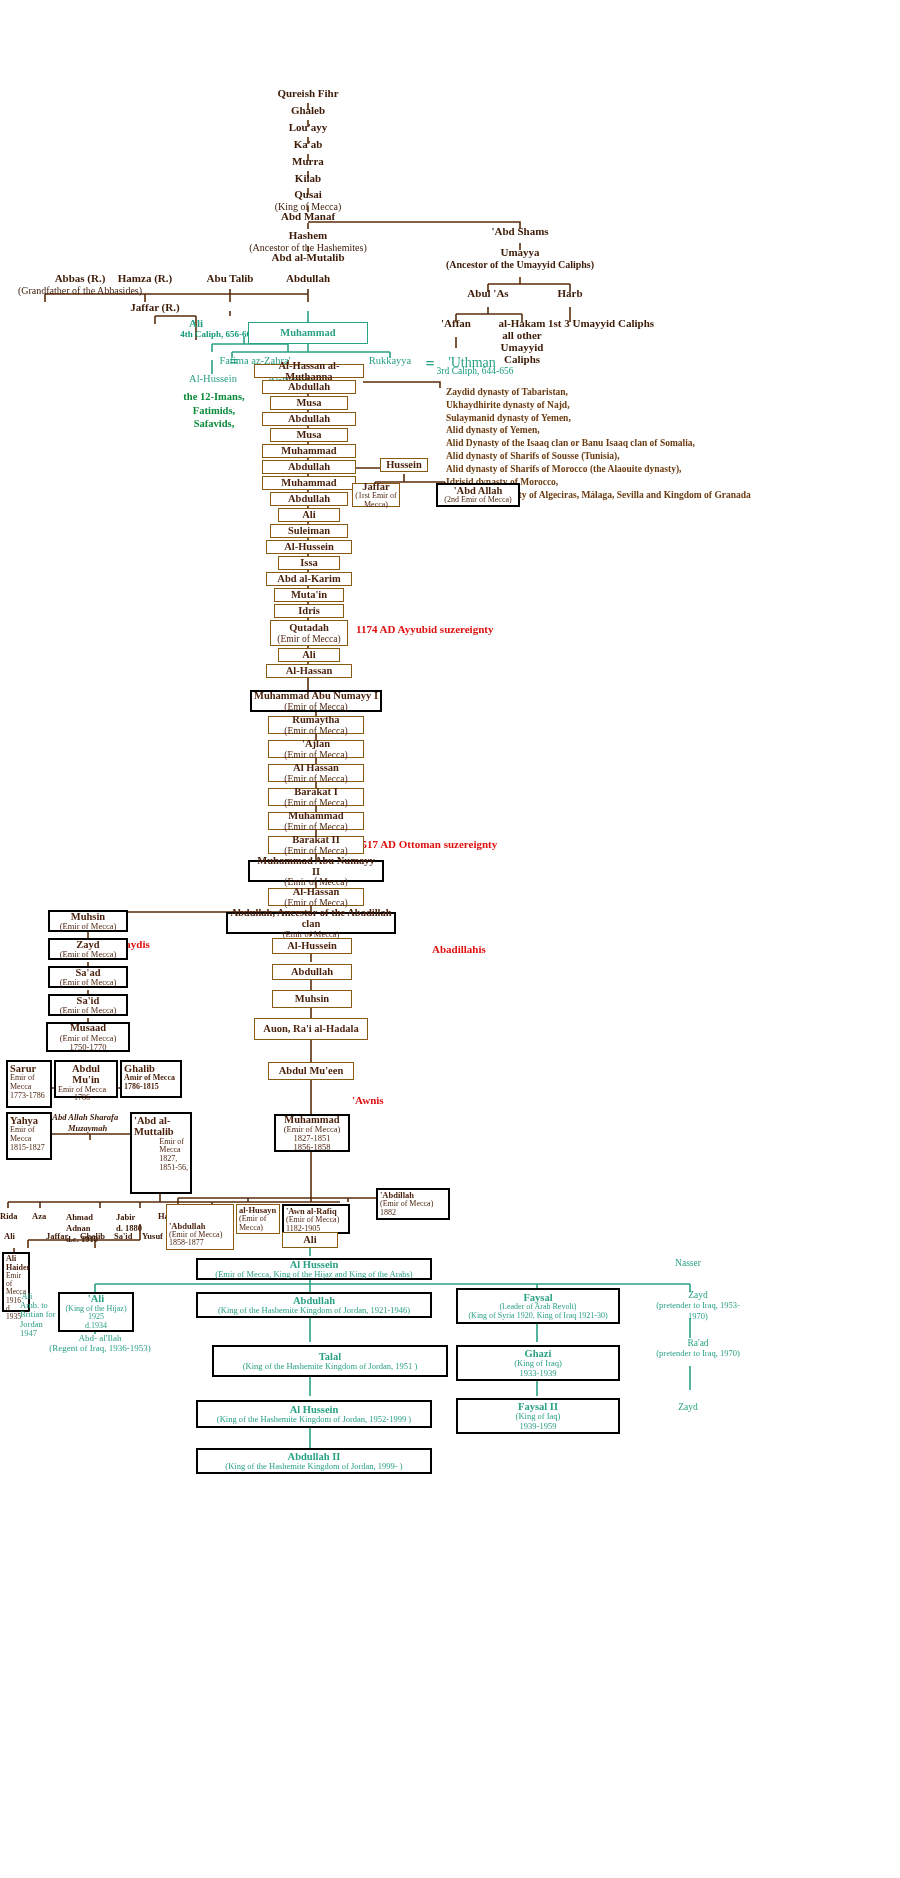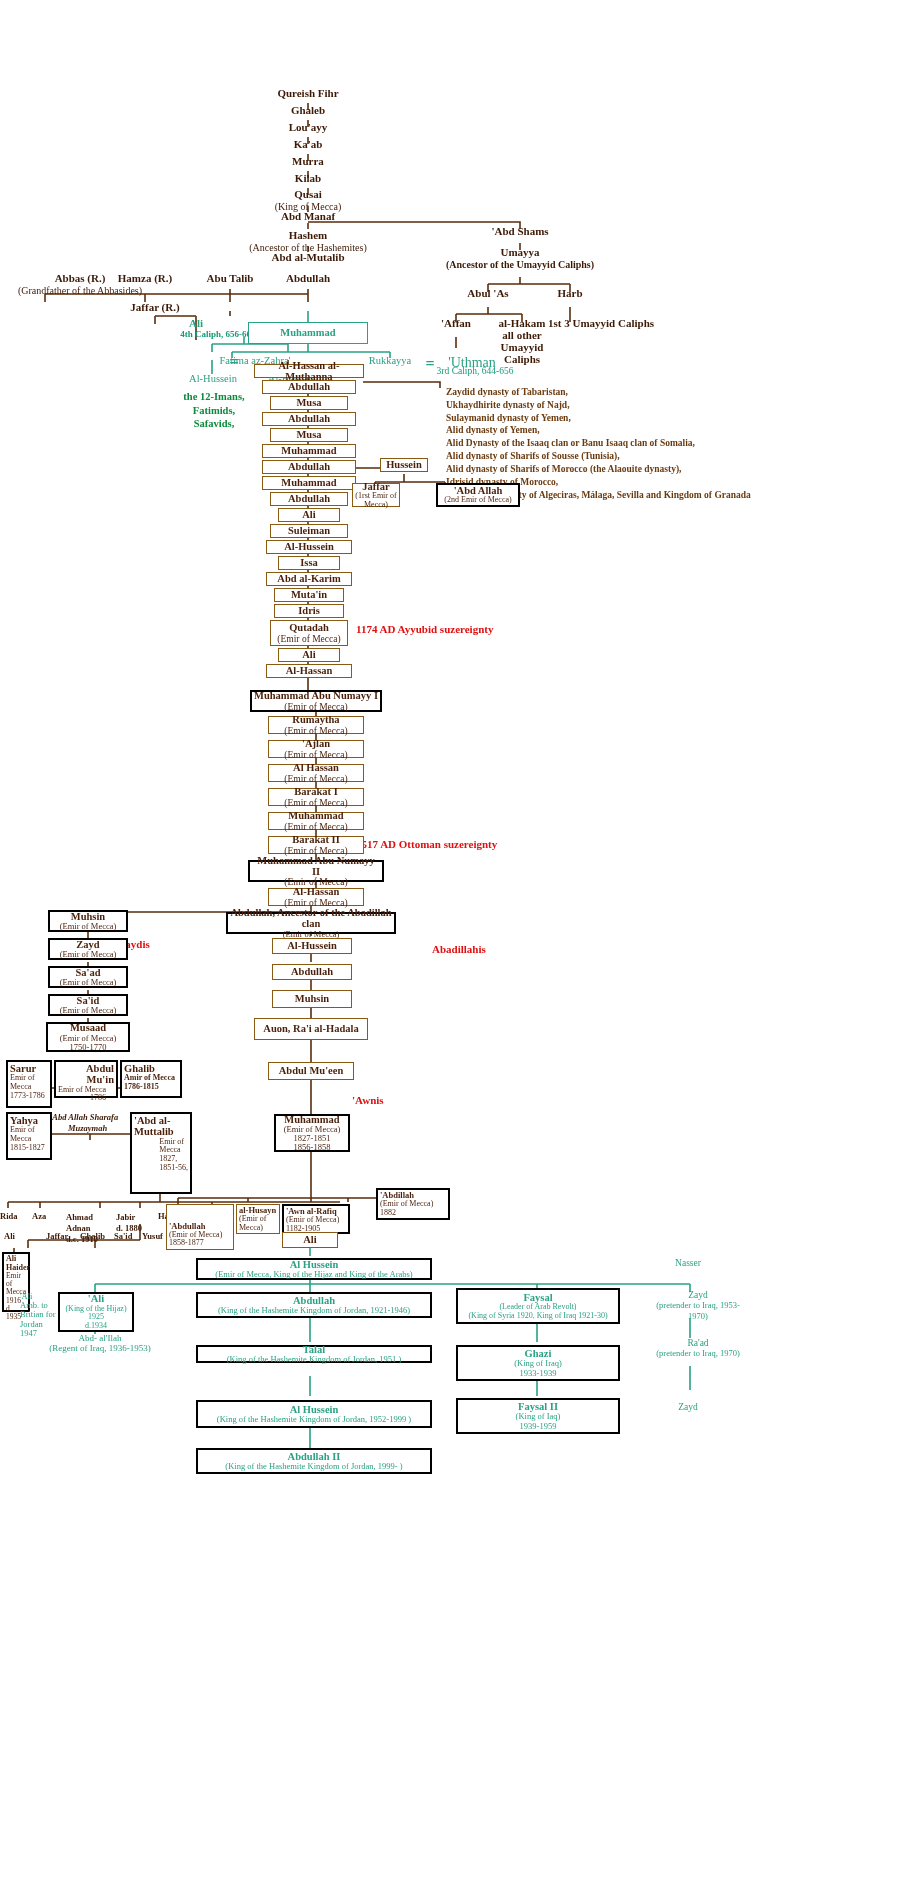--- a/index.html
+++ b/index.html
@@ -312,21 +312,21 @@
 <div class="n box thick" style="left:48px;top:994px;width:80px;height:22px;">
     <span>Sa'id</span>
     <span class="sub" style="font-size:8.5px;">(Emir of Mecca)</span>
   </div>
 <div class="n box thick" style="left:46px;top:1022px;width:84px;height:30px;white-space:pre-line;"><span>Musaad</span><span class="sub" style="font-size:8.5px;">(Emir of Mecca)
 1750-1770</span></div>
 
 <div class="n box thick" style="left:6px;top:1060px;width:46px;height:48px;white-space:pre-line;align-items:flex-start;text-align:left;justify-content:flex-start;"><span>Sarur</span><span class="sub" style="font-size:8px;">Emir of
 Mecca
 1773-1786</span></div>
-<div class="n box thick" style="left:54px;top:1060px;width:64px;height:38px;white-space:pre-line;align-items:flex-start;text-align:right;justify-content:flex-start;"><span>Abdul Mu'in</span><span class="sub" style="font-size:8px;">Emir of Mecca
+<div class="n box thick" style="left:54px;top:1060px;width:64px;height:38px;white-space:pre-line;align-items:flex-start;text-align:center;justify-content:flex-start;"><span>Abdul Mu'in</span><span class="sub" style="font-size:8px;">Emir of Mecca
 1786</span></div>
 <div class="n box thick" style="left:120px;top:1060px;width:62px;height:38px;white-space:pre-line;align-items:flex-start;text-align:left;justify-content:flex-start;"><span>Ghalib</span><span class="sub" style="font-size:8px;font-weight:bold;">Amir of Mecca
 1786-1815</span></div>
 
 <div class="n box thick" style="left:6px;top:1112px;width:46px;height:48px;white-space:pre-line;align-items:flex-start;text-align:left;justify-content:flex-start;"><span>Yahya</span><span class="sub" style="font-size:8px;">Emir of
 Mecca
 1815-1827</span></div>
 <div class="n plain" style="left:50px;top:1112px;width:80px;font-size:8.5px;text-align:left;white-space:pre-line;line-height:1.3;font-style:italic;"><span>'Abd Allah Sharafa</span><br><span style="padding-left:18px;display:inline-block;">Muzaymah</span></div>
 <div class="n box thick" style="left:130px;top:1112px;width:62px;height:82px;white-space:pre-line;align-items:flex-end;text-align:left;justify-content:flex-start;"><span>'Abd al-Muttalib</span><span class="sub" style="font-size:8px;">Emir of
 Mecca
@@ -384,21 +384,21 @@
   </div>
 <div class="n box thick" style="left:456px;top:1288px;width:164px;height:36px;white-space:pre-line;"><span class="teal">Faysal</span><span class="sub teal" style="font-size:8px;">(Leader of Arab Revolt)
 (King of Syria 1920, King of Iraq 1921-30)</span></div>
 
 <div class="n teal" style="left:648px;top:1290px;width:100px;font-size:9.5px;font-weight:normal;white-space:pre-line;"><span>Zayd</span><br><span style="font-size:8.5px;">(pretender to Iraq, 1953-1970)</span></div>
 <div class="n teal" style="left:648px;top:1338px;width:100px;font-size:9.5px;font-weight:normal;white-space:pre-line;"><span>Ra'ad</span><br><span style="font-size:8.5px;">(pretender to Iraq, 1970)</span></div>
 <div class="n teal" style="left:648px;top:1402px;width:80px;font-size:9.5px;font-weight:normal;"><span>Zayd</span></div>
 
 <div class="n teal" style="left:30px;top:1334px;width:140px;font-size:9px;font-weight:normal;white-space:pre-line;"><span>Abd- al'Ilah</span><br><span>(Regent of Iraq, 1936-1953)</span></div>
 
-<div class="n box thick" style="left:196px;top:1345px;width:236px;height:18px;">
+<div class="n box thick" style="left:212px;top:1345px;width:236px;height:32px;">
     <span class="teal">Talal</span>
     <span class="sub teal" style="font-size:8.5px;">(King of the Hashemite Kingdom of Jordan, 1951 )</span>
   </div>
 <div class="n box thick" style="left:196px;top:1400px;width:236px;height:28px;">
     <span class="teal">Al Hussein</span>
     <span class="sub teal" style="font-size:8.5px;">(King of the Hashemite Kingdom of Jordan, 1952-1999 )</span>
   </div>
 <div class="n box thick" style="left:196px;top:1448px;width:236px;height:26px;">
     <span class="teal">Abdullah II</span>
     <span class="sub teal" style="font-size:8.5px;">(King of the Hashemite Kingdom of Jordan, 1999- )</span>

